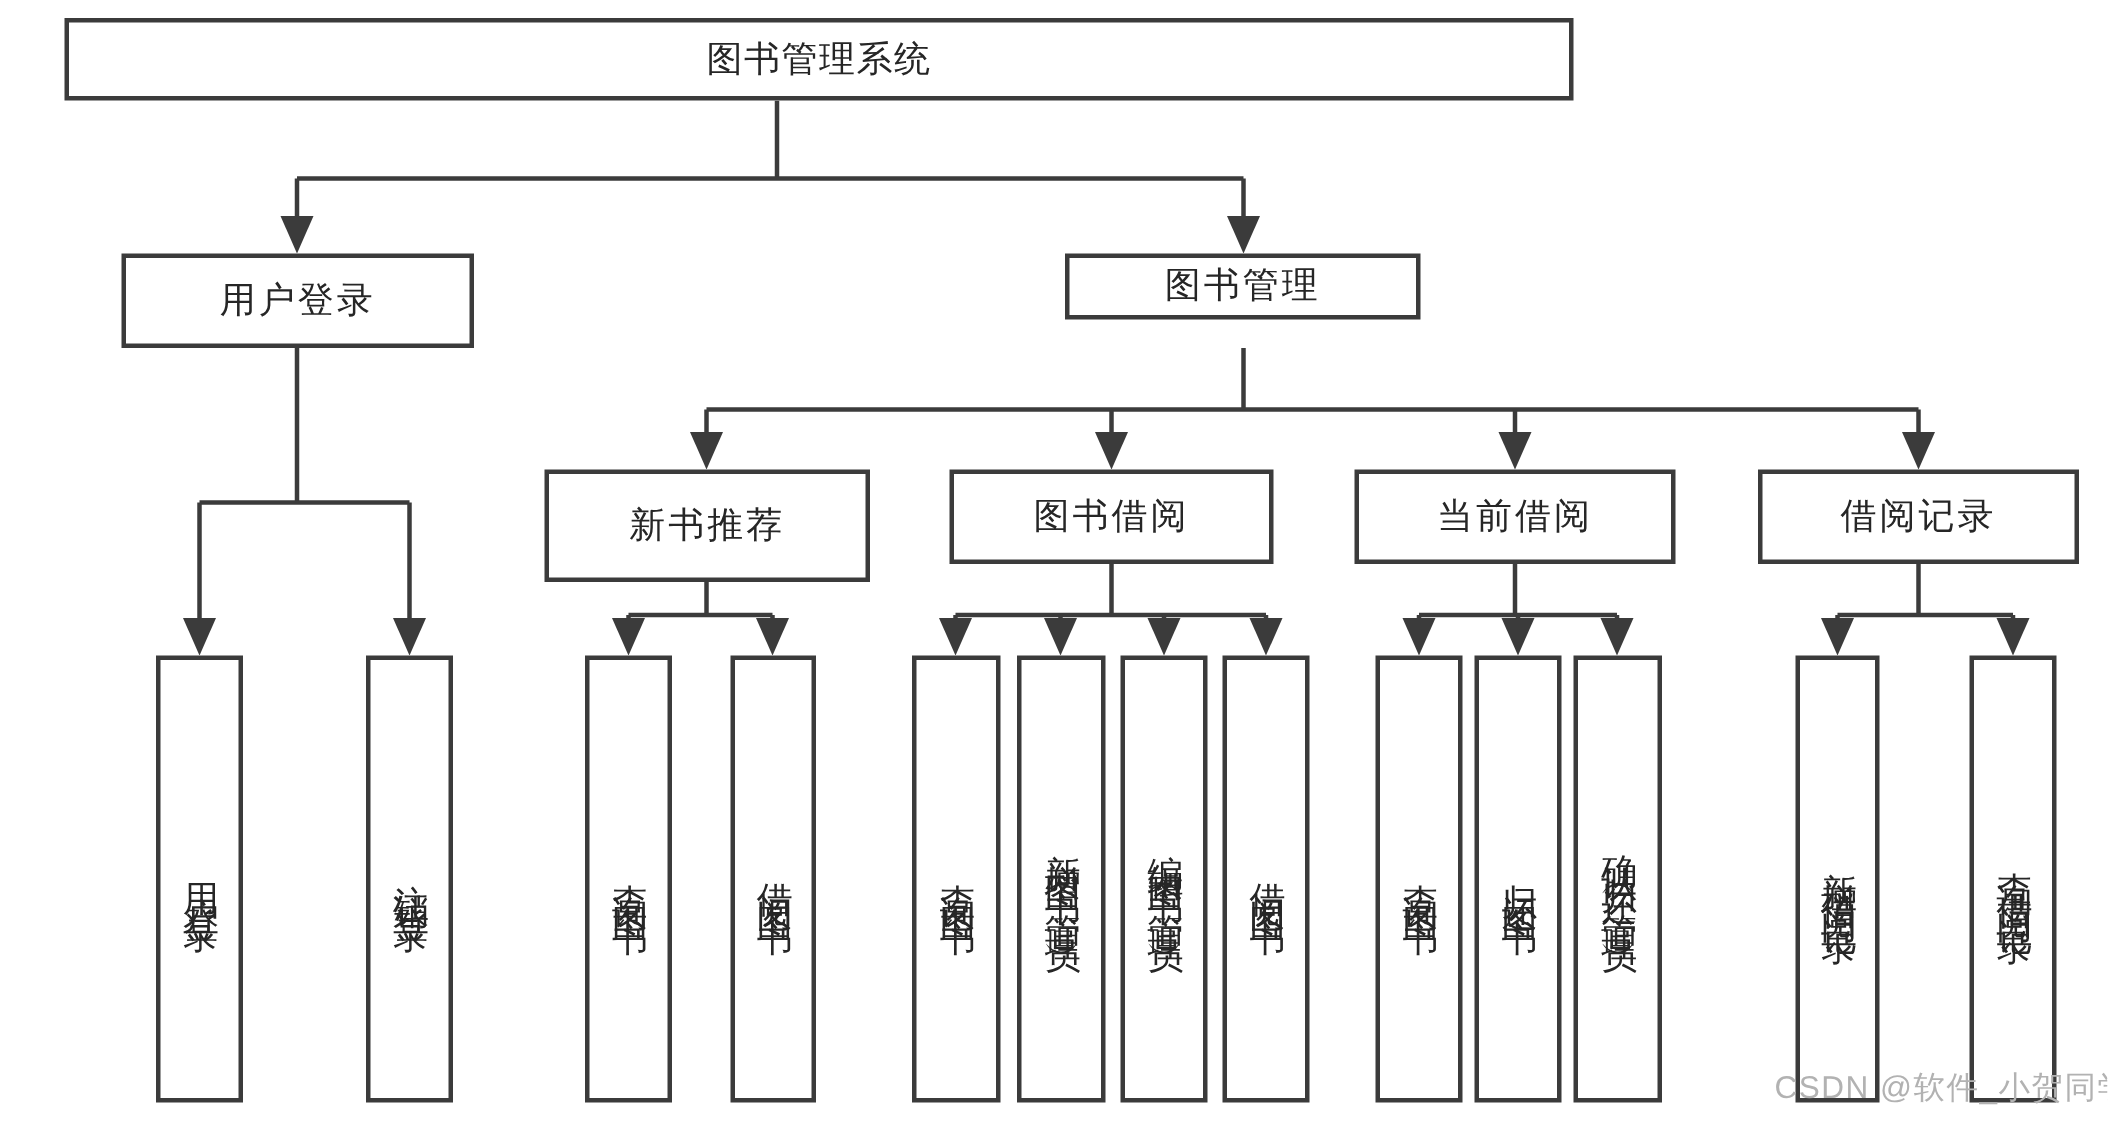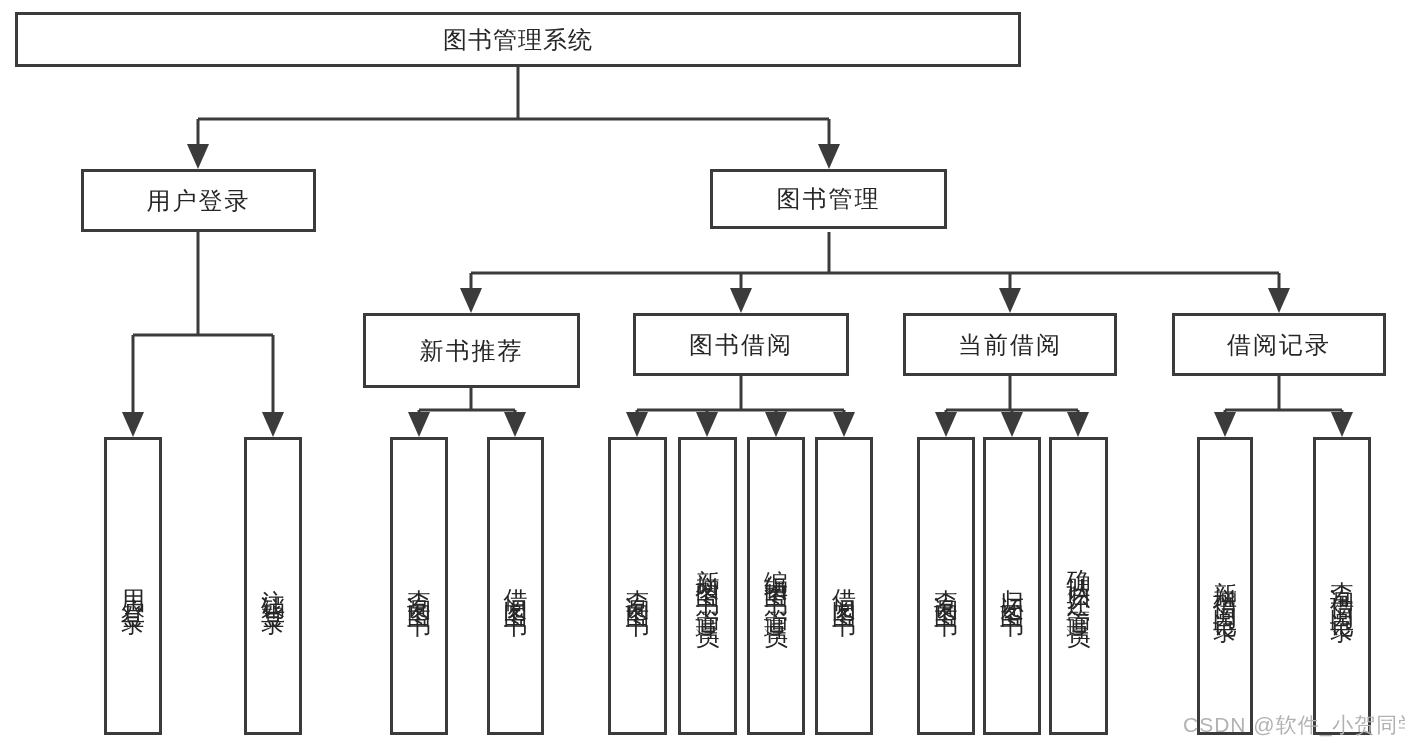--- a/index.html
+++ b/index.html
@@ -10,21 +10,21 @@
     position:relative;width:1405px;height:747px;background:var(--bg);
     font-family:"Liberation Sans",sans-serif;overflow:hidden;
   }
   .connectors{position:absolute;left:0;top:0;width:1405px;height:747px;}
   .box{
     position:absolute;box-sizing:border-box;border:3px solid var(--border);
     background:#ffffff;display:flex;align-items:center;justify-content:center;
     color:var(--text);font-size:24px;letter-spacing:2px;line-height:1;
     white-space:nowrap;z-index:2;
   }
-  .box.title{letter-spacing:1px;}
+  .box.title{letter-spacing:1px;margin-left:28px;}
   .box.v{
     writing-mode:vertical-rl;text-orientation:mixed;
     letter-spacing:8px;font-size:24px;
   }
   .watermark{
     position:absolute;left:1183px;top:711px;z-index:5;
     color:var(--wm);font-size:21px;letter-spacing:1px;white-space:nowrap;
   }
 </style>
 </head>
@@ -83,21 +83,21 @@
       <polygon points="1078,437 1067,412 1089,412" fill="#3b3b3b"></polygon>
       <line x1="1225" y1="410" x2="1225" y2="417" stroke="#3b3b3b" stroke-width="3"></line>
       <polygon points="1225,437 1214,412 1236,412" fill="#3b3b3b"></polygon>
       <line x1="1342" y1="410" x2="1342" y2="417" stroke="#3b3b3b" stroke-width="3"></line>
       <polygon points="1342,437 1331,412 1353,412" fill="#3b3b3b"></polygon>
     </svg>
 
   <div class="box title" style="left:15px;top:12px;width:1006px;height:55px">图书管理系统</div>
 
   <div class="box" style="left:81px;top:169px;width:235px;height:63px">用户登录</div>
-  <div class="box" style="left:710px;top:169px;width:237px;height:60px">图书管理</div>
+  <div class="box" style="left:710px;top:169px;width:237px;height:44px">图书管理</div>
 
   <div class="box" style="left:363px;top:313px;width:217px;height:75px">新书推荐</div>
   <div class="box" style="left:633px;top:313px;width:216px;height:63px">图书借阅</div>
   <div class="box" style="left:903px;top:313px;width:214px;height:63px">当前借阅</div>
   <div class="box" style="left:1172px;top:313px;width:214px;height:63px">借阅记录</div>
 
   <div class="box v" style="left:104px;top:437px;width:58px;height:298px">用户登录</div>
   <div class="box v" style="left:244px;top:437px;width:58px;height:298px">注销登录</div>
 
   <div class="box v" style="left:390px;top:437px;width:58px;height:298px">查询图书</div>

